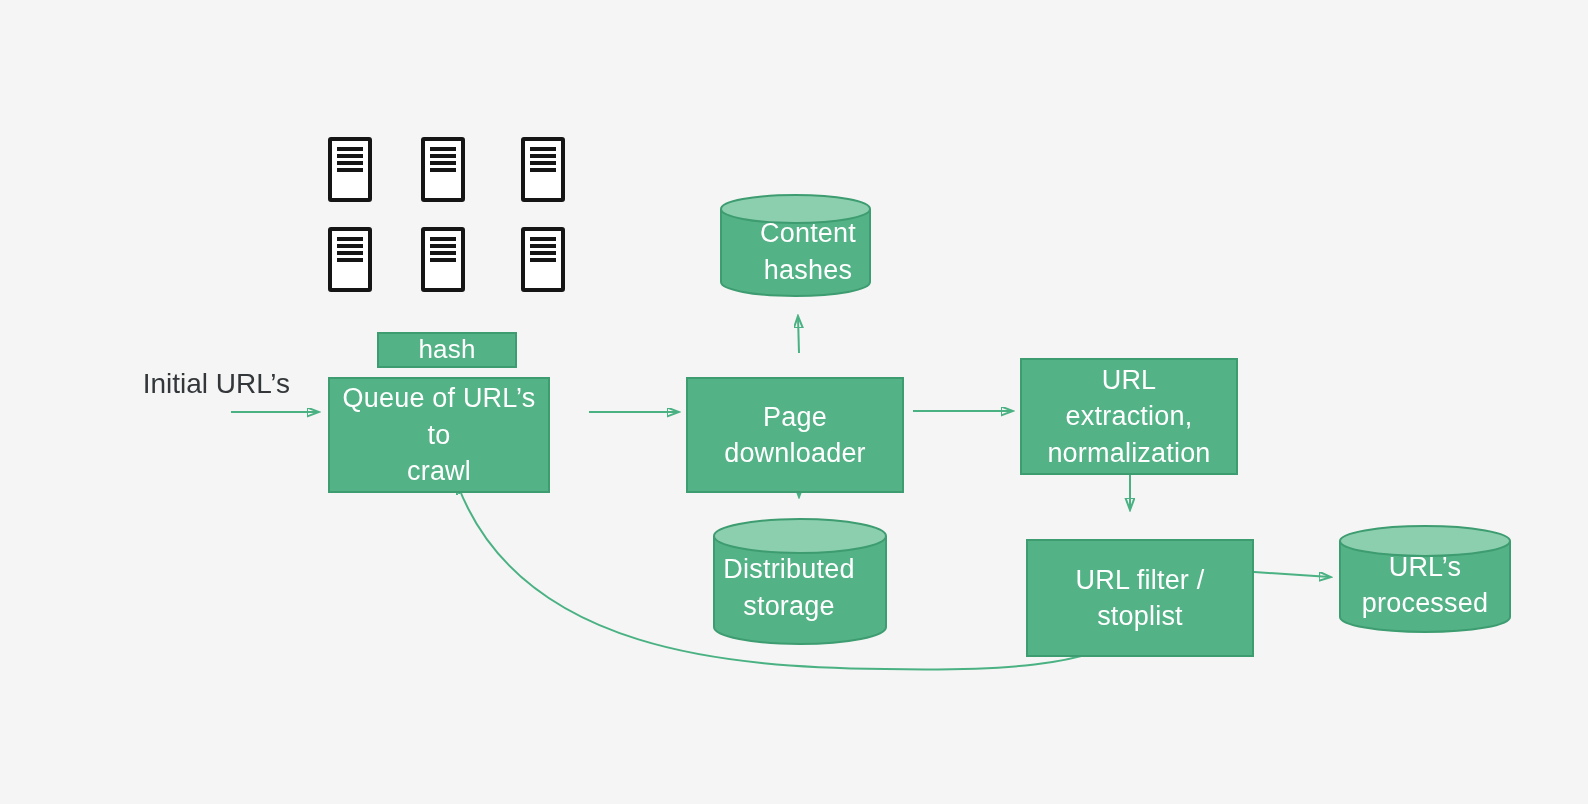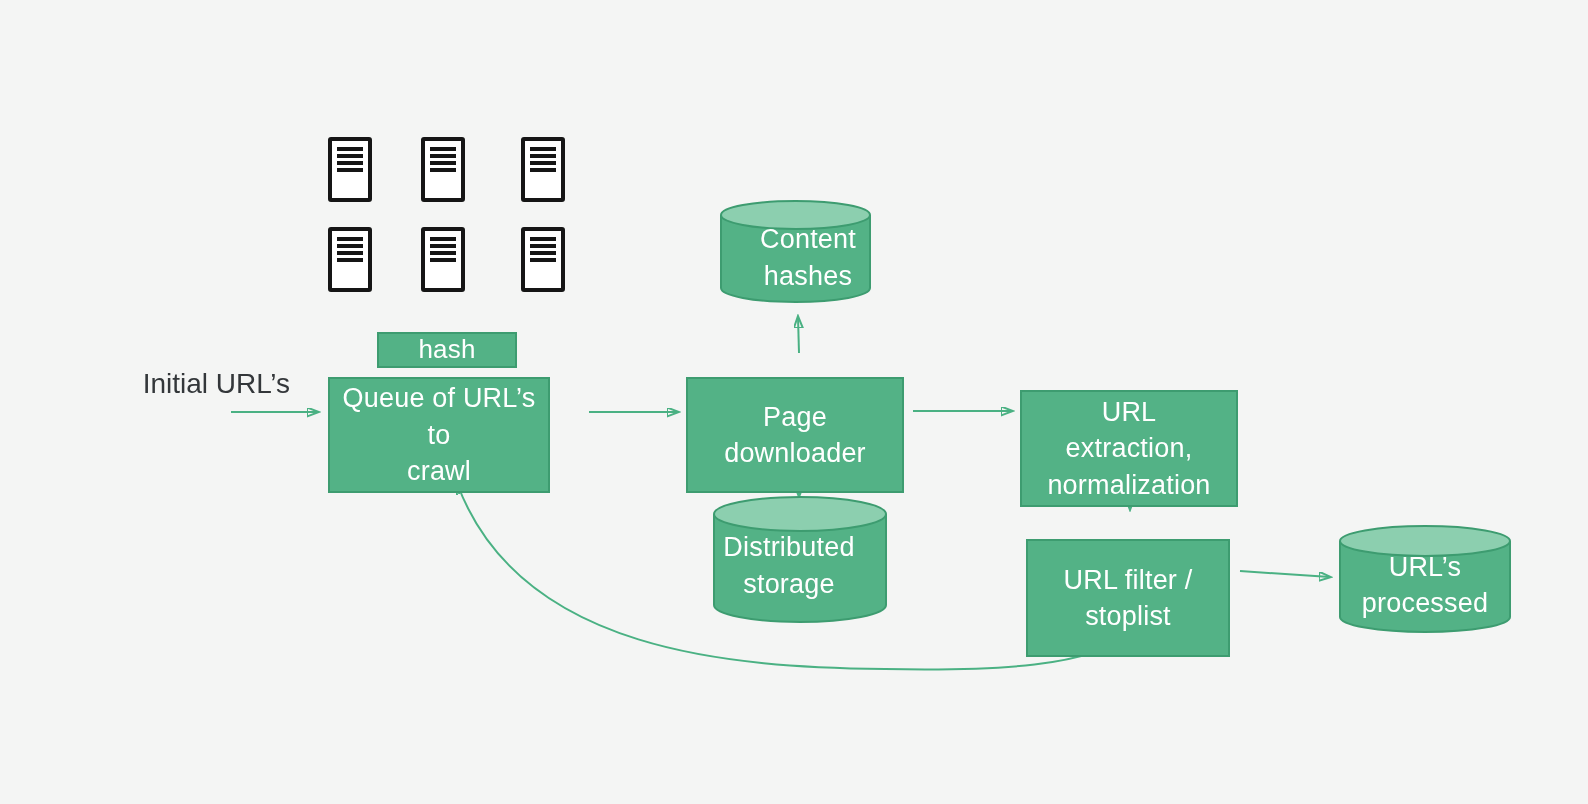--- a/index.html
+++ b/index.html
@@ -106,41 +106,41 @@
   <div class="node box" style="left:328px;top:353px;width:222px;height:116px">
     <span class="node-label">Queue of URL’s to
 crawl</span>
   </div>
 
   <div class="node box" style="left:686px;top:353px;width:218px;height:116px">
     <span class="node-label">Page
 downloader</span>
   </div>
 
-  <div class="node box" style="left:1020px;top:366px;width:218px;height:117px">
+  <div class="node box" style="left:1020px;top:334px;width:218px;height:117px">
     <span class="node-label">URL
 extraction,
 normalization</span>
   </div>
 
-  <div class="node box" style="left:1026px;top:515px;width:204px;height:118px">
+  <div class="node box" style="left:1026px;top:515px;width:228px;height:118px">
     <span class="node-label">URL filter /
 stoplist</span>
   </div>
 
-  <div class="node cylinder" style="left:720px;top:200px;width:176px;height:103px">
+  <div class="node cylinder" style="left:720px;top:194px;width:176px;height:103px">
     <svg class="cyl-svg" width="151" height="103" viewBox="0 0 151 103">
       <path class="cyl-body" d="M1,15 L1,88 A74.5,14 0 0 0 150,88 L150,15"></path>
       <ellipse class="cyl-top" cx="75.5" cy="15" rx="74.5" ry="14"></ellipse>
     </svg>
     <span class="node-label cyl-label">Content
 hashes</span>
   </div>
 
-  <div class="node cylinder" style="left:713px;top:496px;width:152px;height:127px">
+  <div class="node cylinder" style="left:713px;top:518px;width:152px;height:127px">
     <svg class="cyl-svg" width="174" height="127" viewBox="0 0 174 127">
       <path class="cyl-body" d="M1,18 L1,109 A86,17 0 0 0 173,109 L173,18"></path>
       <ellipse class="cyl-top" cx="87" cy="18" rx="86" ry="17"></ellipse>
     </svg>
     <span class="node-label cyl-label">Distributed
 storage</span>
   </div>
 
   <div class="node cylinder" style="left:1339px;top:525px;width:172px;height:108px">
     <svg class="cyl-svg" width="172" height="108" viewBox="0 0 172 108">

